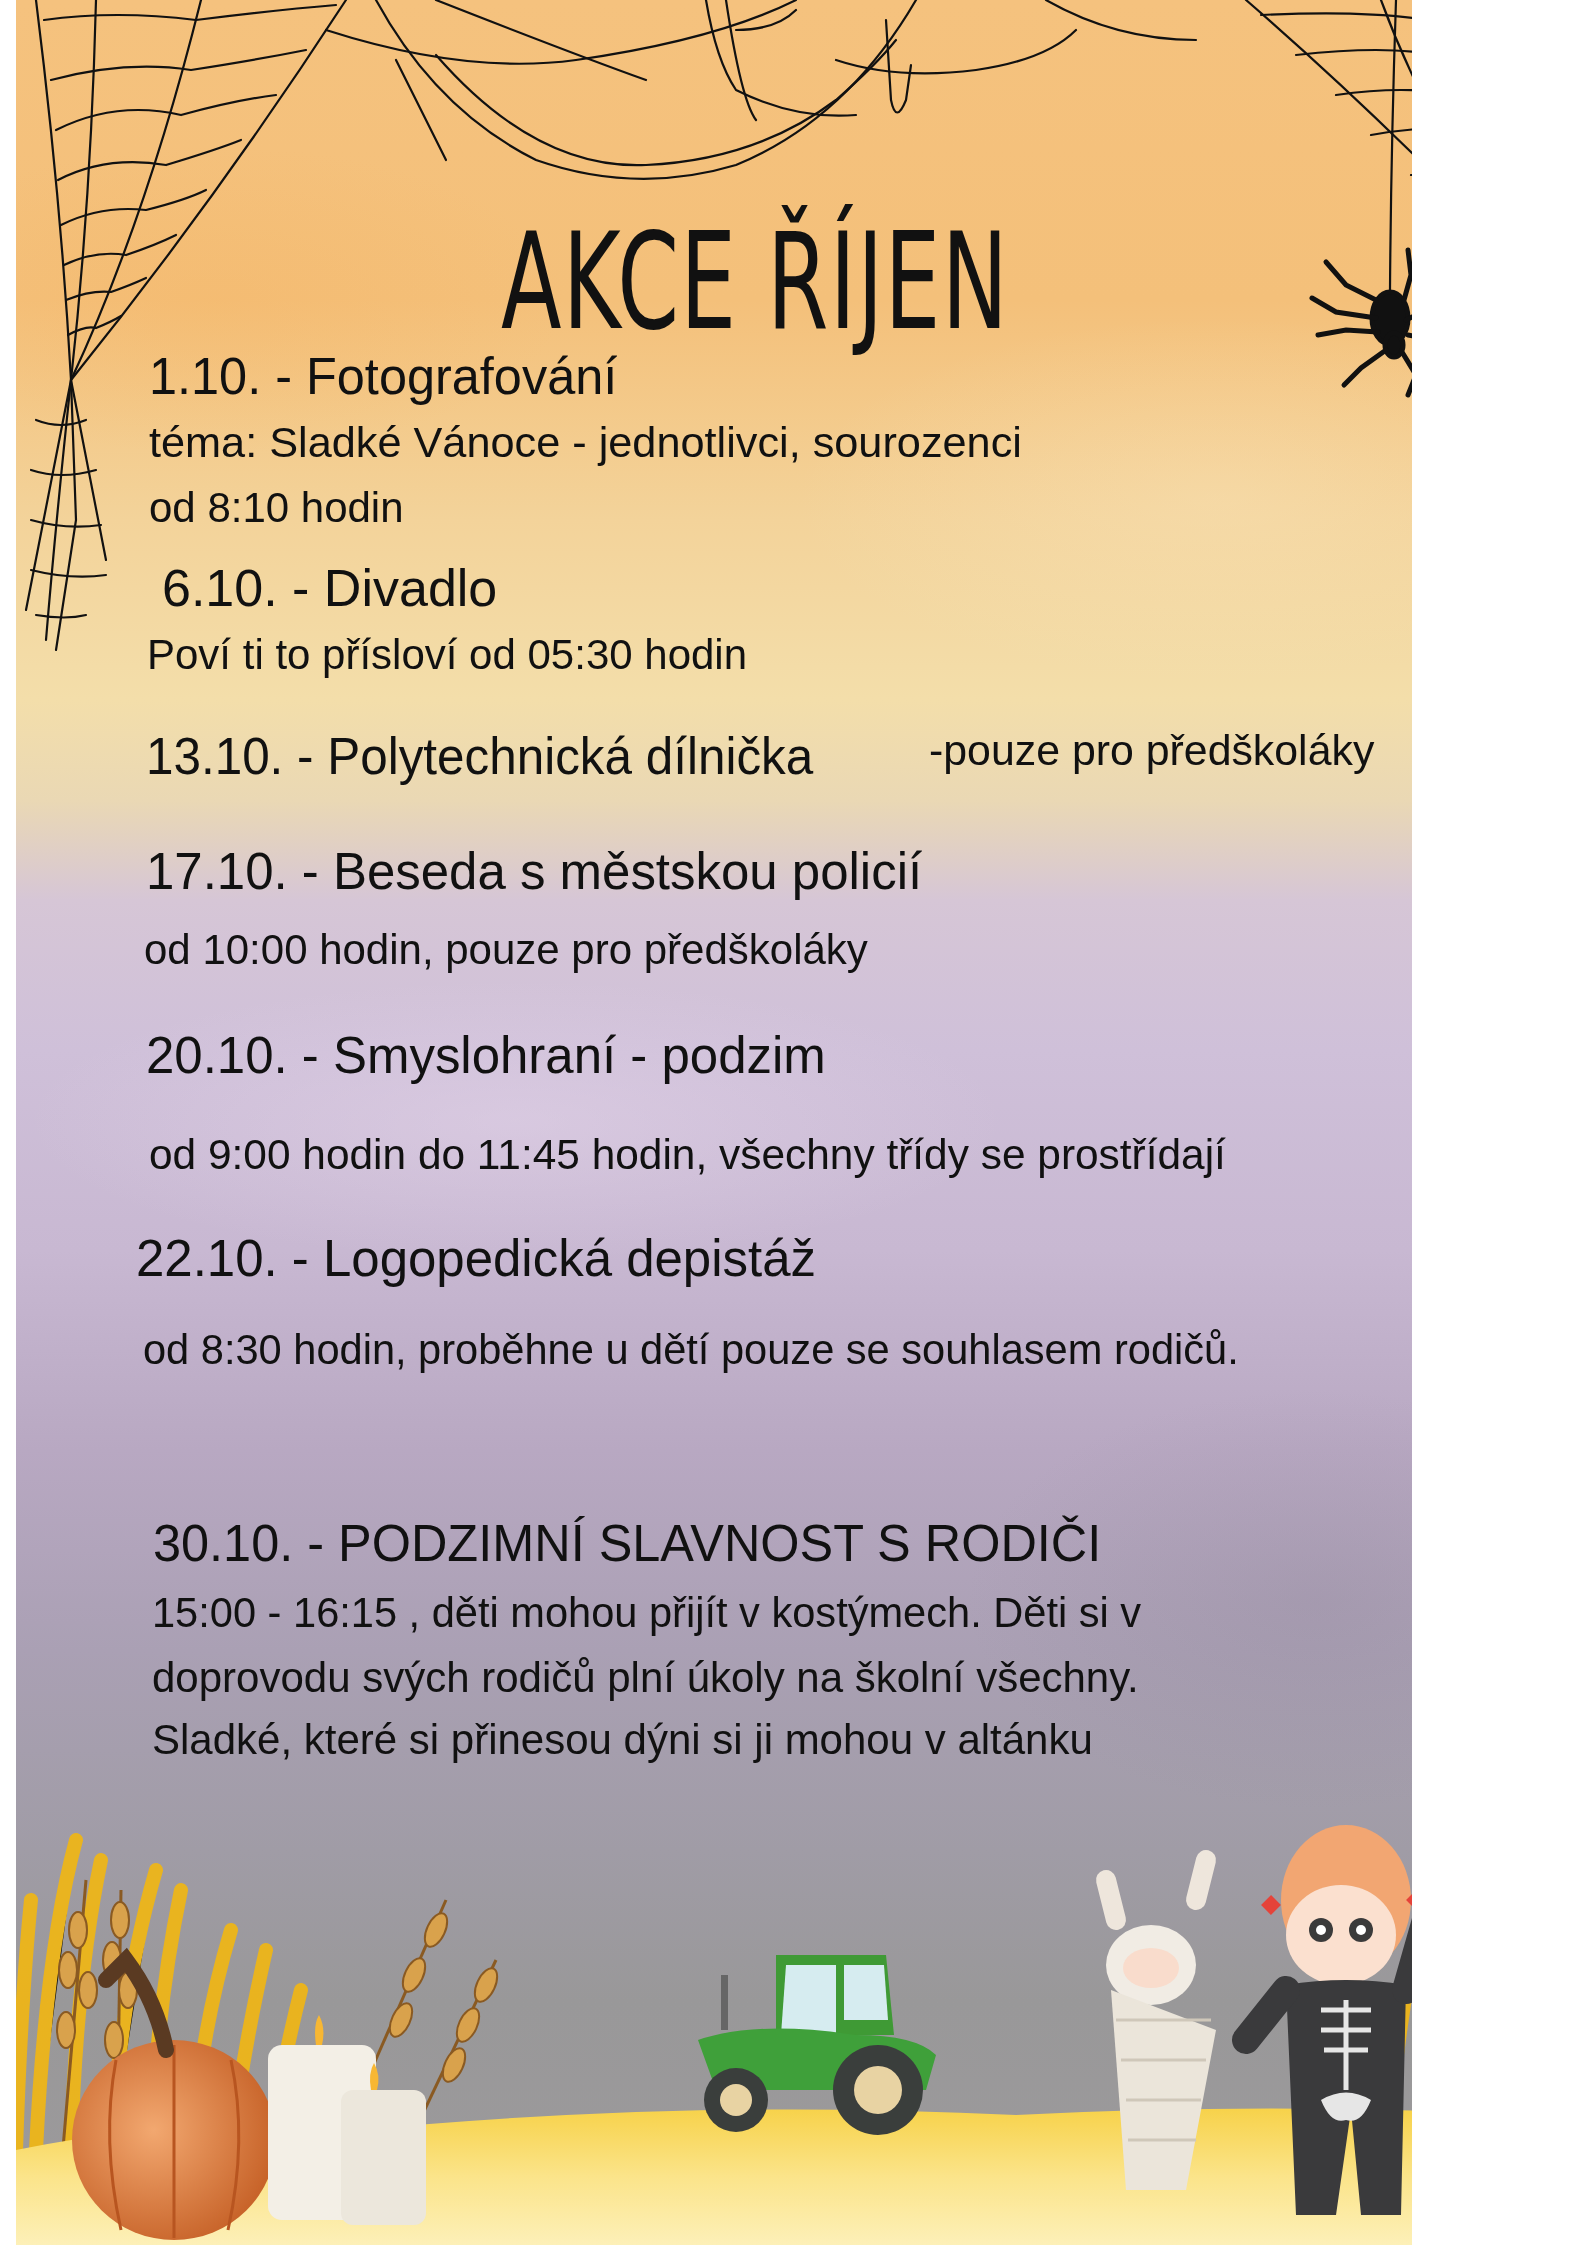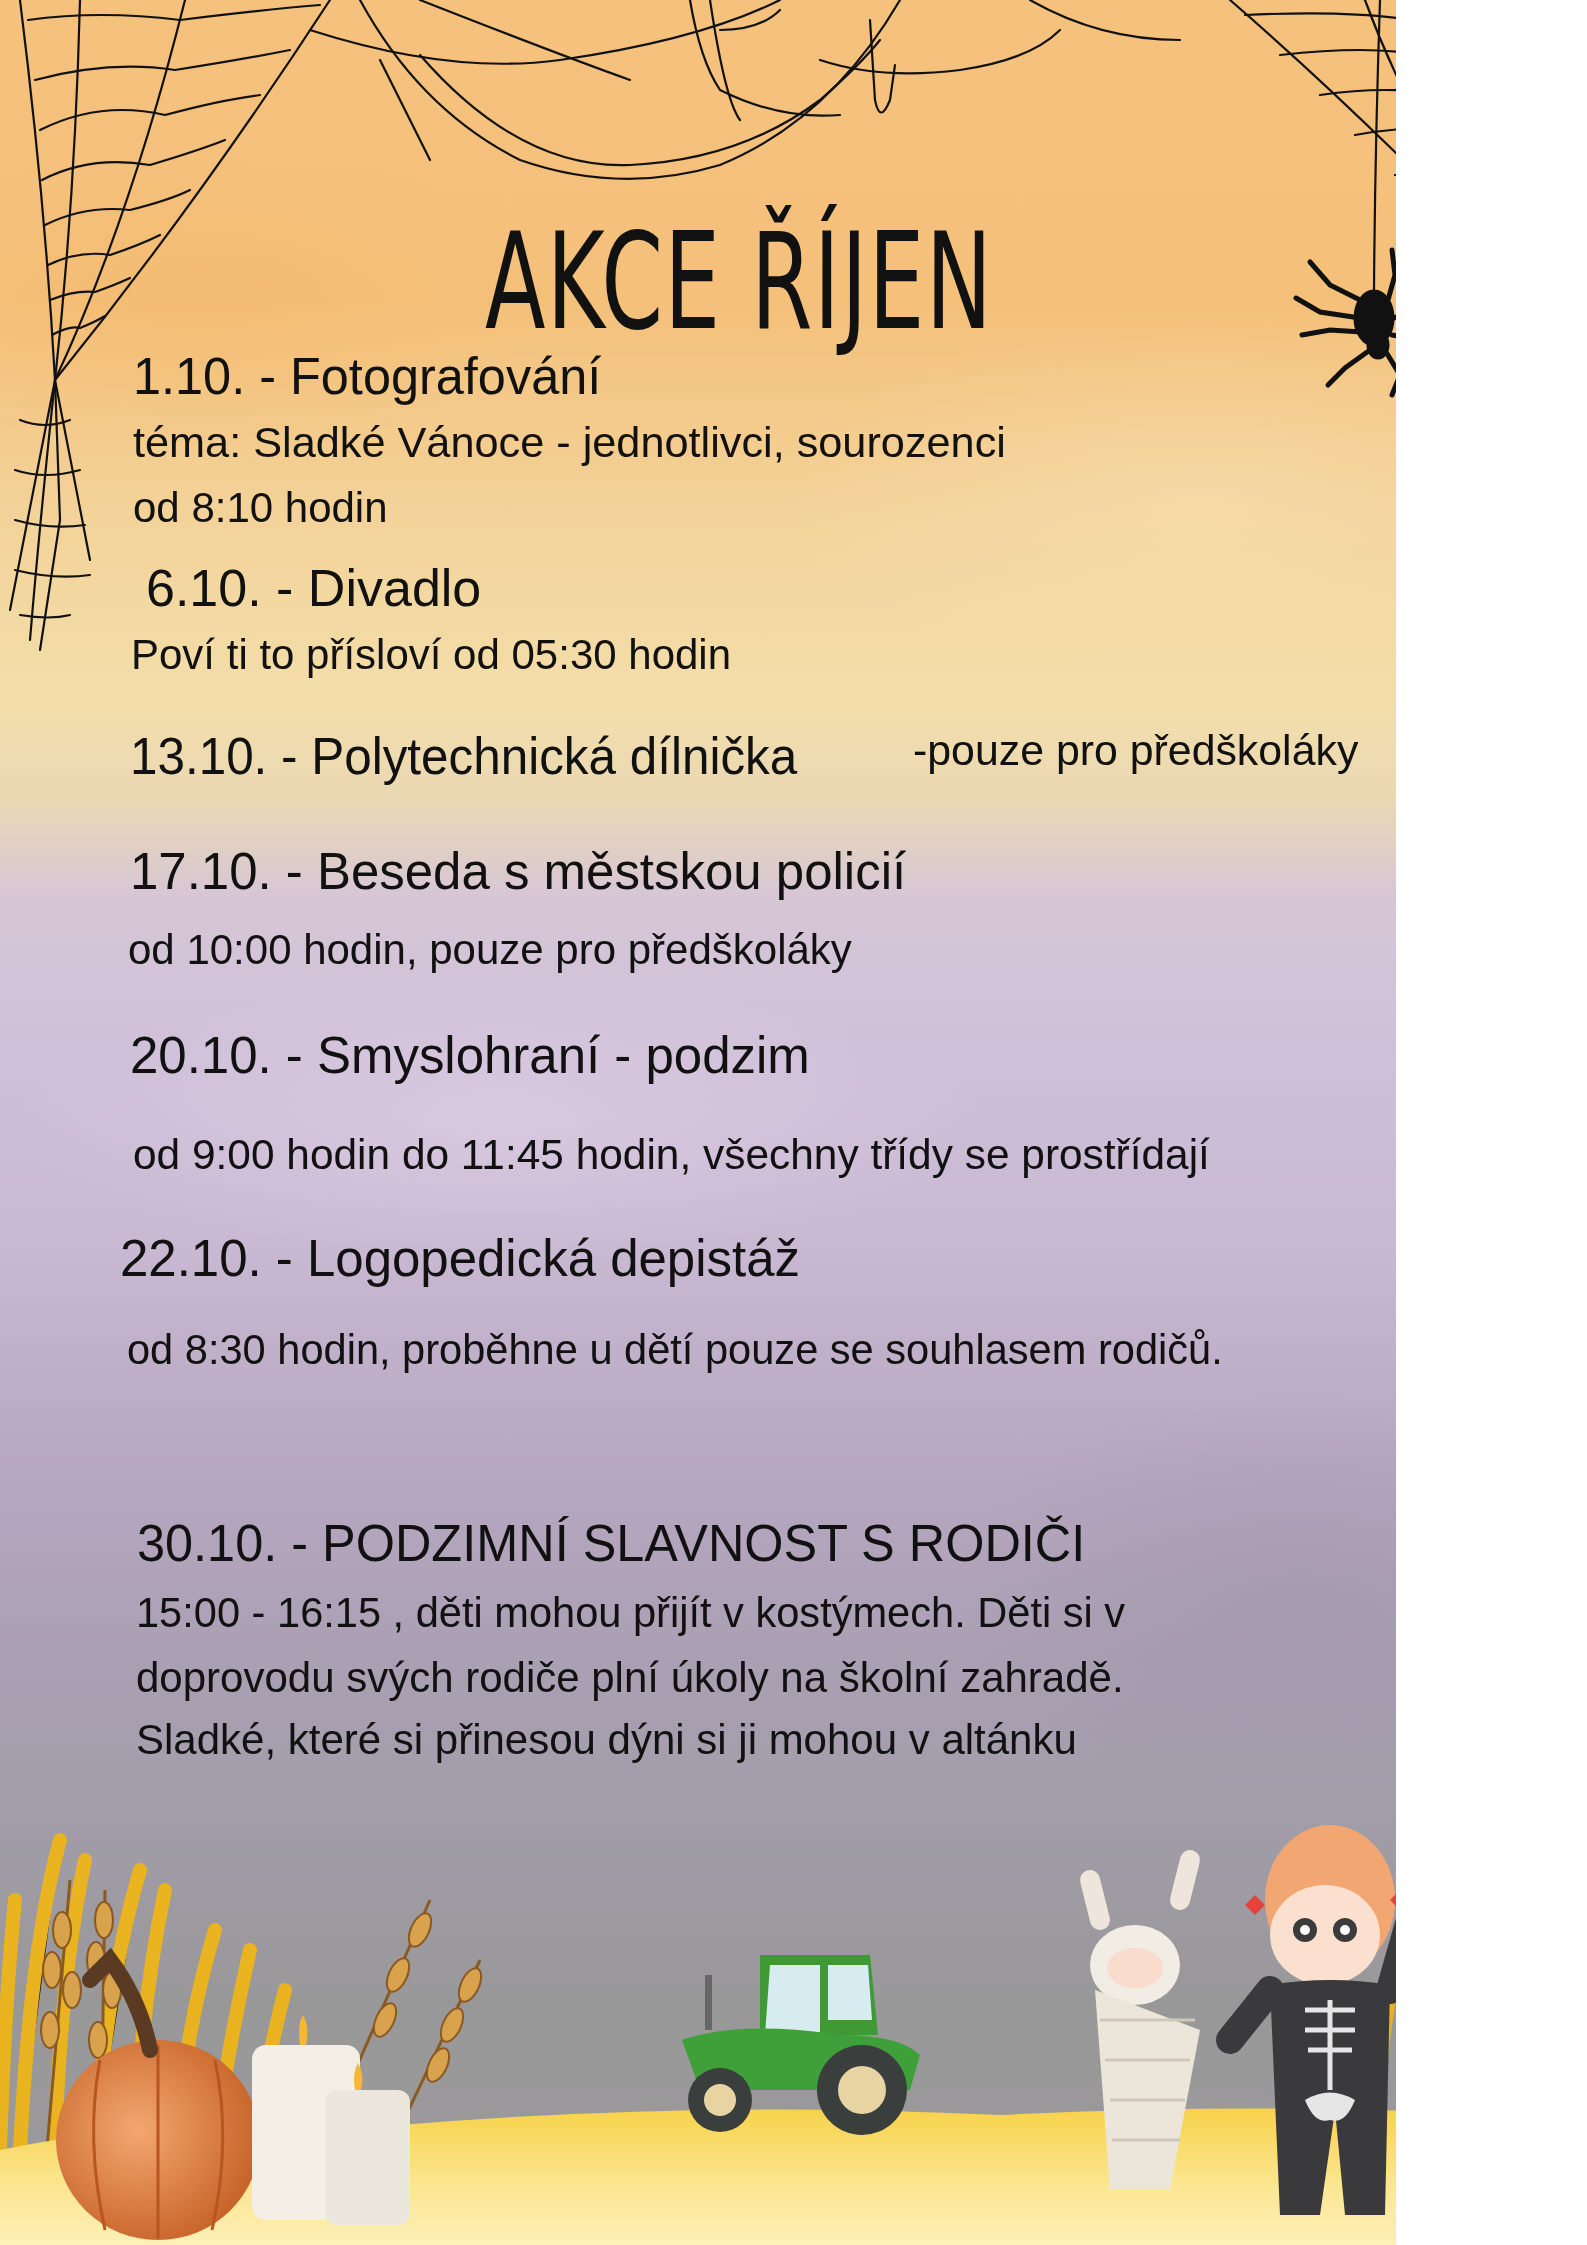--- a/index.html
+++ b/index.html
@@ -5,20 +5,21 @@
   html, body { margin:0; padding:0; }
   body { width:1587px; height:2245px; overflow:hidden; }
   .page {
     position:relative; width:1396px; height:2245px; overflow:hidden;
     background: linear-gradient(180deg,
       #f5c27e 0px, #f4c07a 300px, #f3d39a 520px, #f3deaa 700px,
       #ead8b4 800px, #d6c6d6 900px, #cfc0d9 1050px, #c8b8d2 1250px,
       #b8a8c2 1450px, #aaa0b4 1650px, #a09ca6 1850px, #999899 2000px, #9c9a9c 2245px);
     font-family: "Liberation Sans", sans-serif;
     color:#111;
+    margin-left:16px;
   }
   .wash { position:absolute; inset:0; pointer-events:none;
     background:
       radial-gradient(ellipse 500px 220px at 200px 300px, rgba(245,180,100,0.35), transparent 70%),
       radial-gradient(ellipse 600px 260px at 1200px 500px, rgba(250,230,190,0.35), transparent 70%),
       radial-gradient(ellipse 700px 200px at 500px 1120px, rgba(230,215,235,0.45), transparent 70%),
       radial-gradient(ellipse 500px 300px at 1300px 1600px, rgba(140,130,150,0.25), transparent 70%);
   }
   .webs { position:absolute; left:0; top:0; width:1587px; height:700px; pointer-events:none; }
   .txt { position:absolute; white-space:nowrap; transform-origin:0 100%; line-height:1; }
@@ -124,21 +125,21 @@
   <div class="txt s" style="left:128px; top:929px; transform:scaleX(1.0);">od 10:00 hodin, pouze pro předškoláky</div>
 
   <div class="txt h" style="left:130px; top:1029px; transform:scaleX(0.98);">20.10. - Smyslohraní - podzim</div>
   <div class="txt s" style="left:133px; top:1134px; transform:scaleX(1.01);">od 9:00 hodin do 11:45 hodin, všechny třídy se prostřídají</div>
 
   <div class="txt h" style="left:120px; top:1232px; transform:scaleX(0.98);">22.10. - Logopedická depistáž</div>
   <div class="txt s" style="left:127px; top:1329px; transform:scaleX(0.99);">od 8:30 hodin, proběhne u dětí pouze se souhlasem rodičů.</div>
 
   <div class="txt h" style="left:137px; top:1517px; transform:scaleX(0.97);">30.10. - PODZIMNÍ SLAVNOST S RODIČI</div>
   <div class="txt s" style="left:136px; top:1592px; transform:scaleX(0.99);">15:00 - 16:15 , děti mohou přijít v kostýmech. Děti si v</div>
-  <div class="txt s" style="left:136px; top:1657px;">doprovodu svých rodiče plní úkoly na školní zahradě.</div>
+  <div class="txt s" style="left:136px; top:1657px;">doprovodu svých rodičů plní úkoly na školní všechny.</div>
   <div class="txt s" style="left:136px; top:1719px;">Sladké, které si přinesou dýni si ji mohou v altánku</div>
 
   <svg class="illus" viewBox="0 1780 1587 465">
     <defs>
       <linearGradient id="gnd" x1="0" y1="0" x2="0" y2="1">
         <stop offset="0" stop-color="#f7d24a"></stop>
         <stop offset="0.5" stop-color="#fbe48a"></stop>
         <stop offset="1" stop-color="#fdf0b8"></stop>
       </linearGradient>
       <radialGradient id="pump" cx="0.4" cy="0.45" r="0.6">

